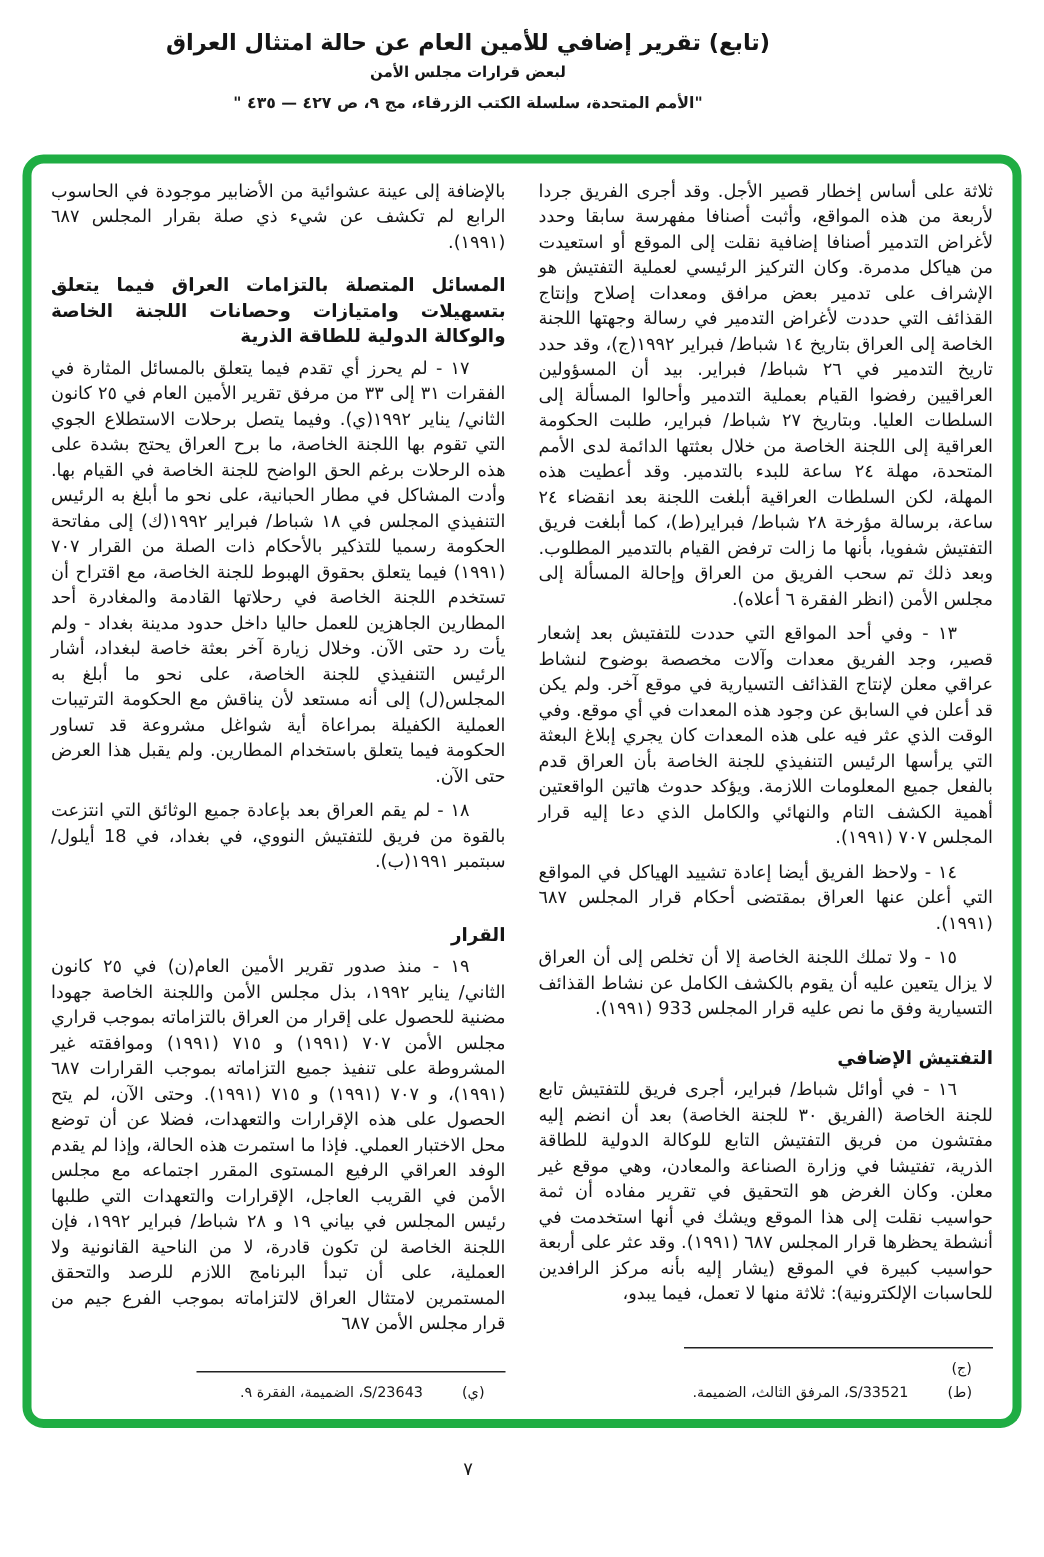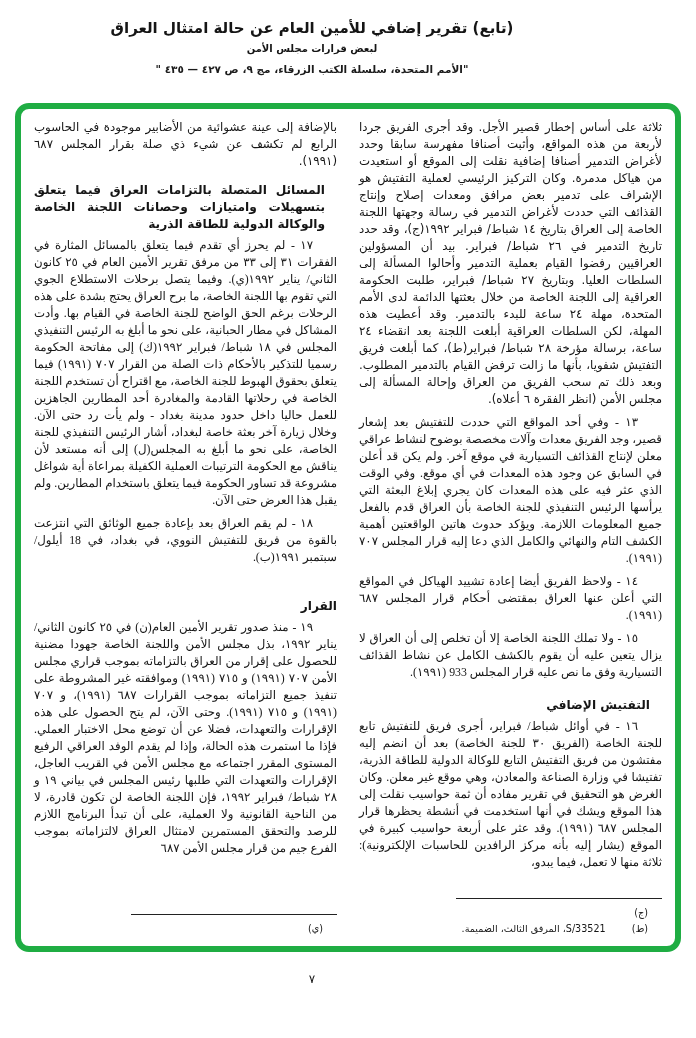--- a/index.html
+++ b/index.html
@@ -44,28 +44,28 @@
   .col{
     width:305px;
     display:flex;
     flex-direction:column;
     font-size:11.8px;
     line-height:17px;
     text-align:justify;
     text-justify:inter-word;
   }
   .col p{margin:0 0 6px 0;}
-  .col p.num{text-indent:24px;font-family:Liberation Serif, serif;}
+  .col p.num{text-indent:24px;}
   .col h3{
     font-size:12.2px;
     font-weight:bold;
-    margin:10px 12px 4px 0;
+    margin:10px 0 4px 0;
     text-align:right;
   }
-  .col h3.block-heading{margin:6px 12px 4px 0;text-align:justify;}
+  .col h3.block-heading{margin:6px 0 4px 0;text-align:justify;}
   .col h3.summary-heading{margin:26px 0 4px 0;}
   
   .footnotes{
     margin-top:auto;
     font-size:9.6px;
     line-height:14px;
   }
   .fn-rule{
     border:0;border-top:1.5px solid #222;
     width:68%;
@@ -126,20 +126,21 @@
         <h3 class="block-heading">المسائل المتصلة بالتزامات العراق فيما يتعلق بتسهيلات وامتيازات وحصانات اللجنة الخاصة والوكالة الدولية للطاقة الذرية</h3>
         <p class="num">١٧ - لم يحرز أي تقدم فيما يتعلق بالمسائل المثارة في الفقرات ٣١ إلى ٣٣ من مرفق تقرير الأمين العام في ٢٥ كانون الثاني/ يناير ١٩٩٢(ي). وفيما يتصل برحلات الاستطلاع الجوي التي تقوم بها اللجنة الخاصة، ما برح العراق يحتج بشدة على هذه الرحلات برغم الحق الواضح للجنة الخاصة في القيام بها. وأدت المشاكل في مطار الحبانية، على نحو ما أبلغ به الرئيس التنفيذي المجلس في ١٨ شباط/ فبراير ١٩٩٢(ك) إلى مفاتحة الحكومة رسميا للتذكير بالأحكام ذات الصلة من القرار ٧٠٧ (١٩٩١) فيما يتعلق بحقوق الهبوط للجنة الخاصة، مع اقتراح أن تستخدم اللجنة الخاصة في رحلاتها القادمة والمغادرة أحد المطارين الجاهزين للعمل حاليا داخل حدود مدينة بغداد - ولم يأت رد حتى الآن. وخلال زيارة آخر بعثة خاصة لبغداد، أشار الرئيس التنفيذي للجنة الخاصة، على نحو ما أبلغ به المجلس(ل) إلى أنه مستعد لأن يناقش مع الحكومة الترتيبات العملية الكفيلة بمراعاة أية شواغل مشروعة قد تساور الحكومة فيما يتعلق باستخدام المطارين. ولم يقبل هذا العرض حتى الآن.</p>
         <p class="num">١٨ - لم يقم العراق بعد بإعادة جميع الوثائق التي انتزعت بالقوة من فريق للتفتيش النووي، في بغداد، في 18 أيلول/ سبتمبر ١٩٩١(ب).</p>
         <h3 class="summary-heading">القرار</h3>
         <p class="num">١٩ - منذ صدور تقرير الأمين العام(ن) في ٢٥ كانون الثاني/ يناير ١٩٩٢، بذل مجلس الأمن واللجنة الخاصة جهودا مضنية للحصول على إقرار من العراق بالتزاماته بموجب قراري مجلس الأمن ٧٠٧ (١٩٩١) و ٧١٥ (١٩٩١) وموافقته غير المشروطة على تنفيذ جميع التزاماته بموجب القرارات ٦٨٧ (١٩٩١)، و ٧٠٧ (١٩٩١) و ٧١٥ (١٩٩١). وحتى الآن، لم يتح الحصول على هذه الإقرارات والتعهدات، فضلا عن أن توضع محل الاختبار العملي. فإذا ما استمرت هذه الحالة، وإذا لم يقدم الوفد العراقي الرفيع المستوى المقرر اجتماعه مع مجلس الأمن في القريب العاجل، الإقرارات والتعهدات التي طلبها رئيس المجلس في بياني ١٩ و ٢٨ شباط/ فبراير ١٩٩٢، فإن اللجنة الخاصة لن تكون قادرة، لا من الناحية القانونية ولا العملية، على أن تبدأ البرنامج اللازم للرصد والتحقق المستمرين لامتثال العراق لالتزاماته بموجب الفرع جيم من قرار مجلس الأمن ٦٨٧</p>
 
         <div class="footnotes">
           <div class="fn-rule"></div>
           <div class="fn-row">
             <span class="fn-marker">(ي)</span>
+            <span class="fn-text">S/23643، الضميمة، الفقرة ٩.</span>
           </div>
         </div>
       </section>
 
     </div>
   </div>
 
   <footer class="page-footer">
     <span>٧</span>
   </footer>

